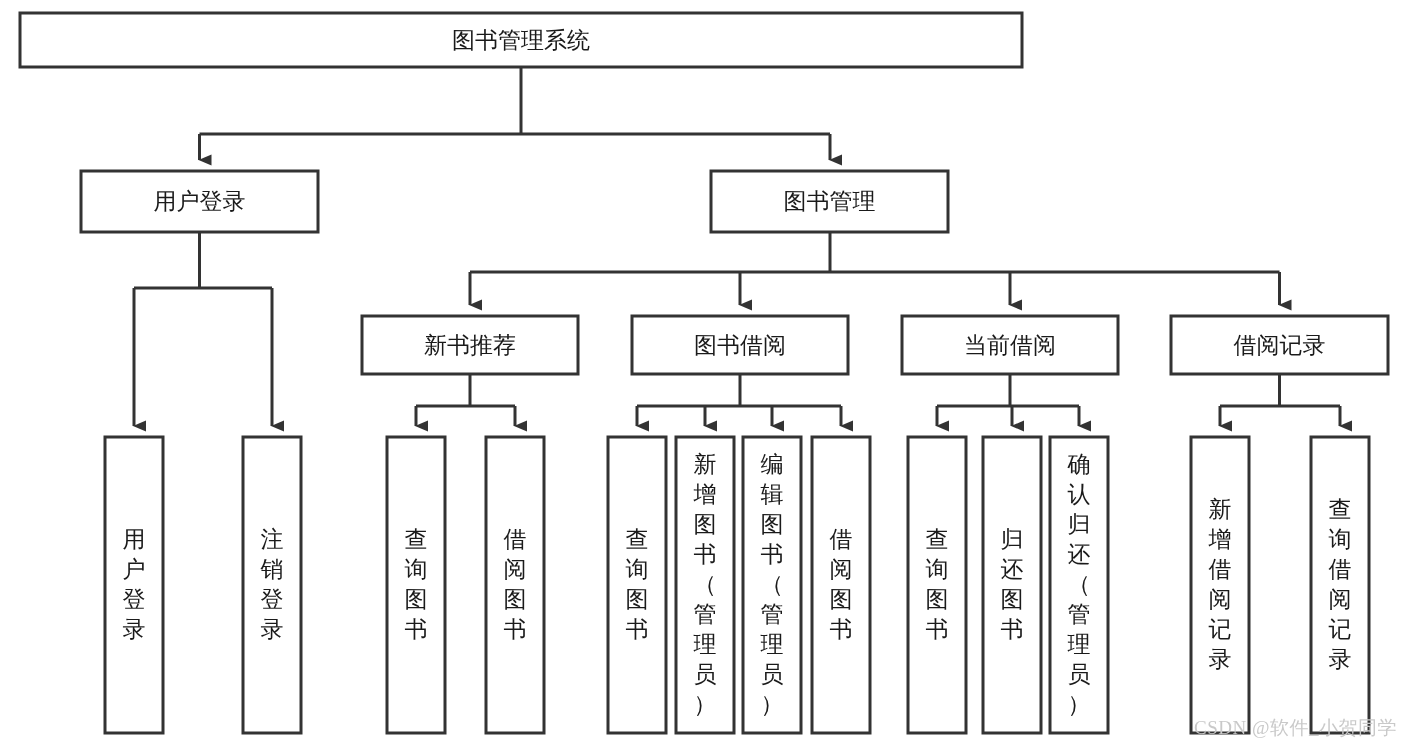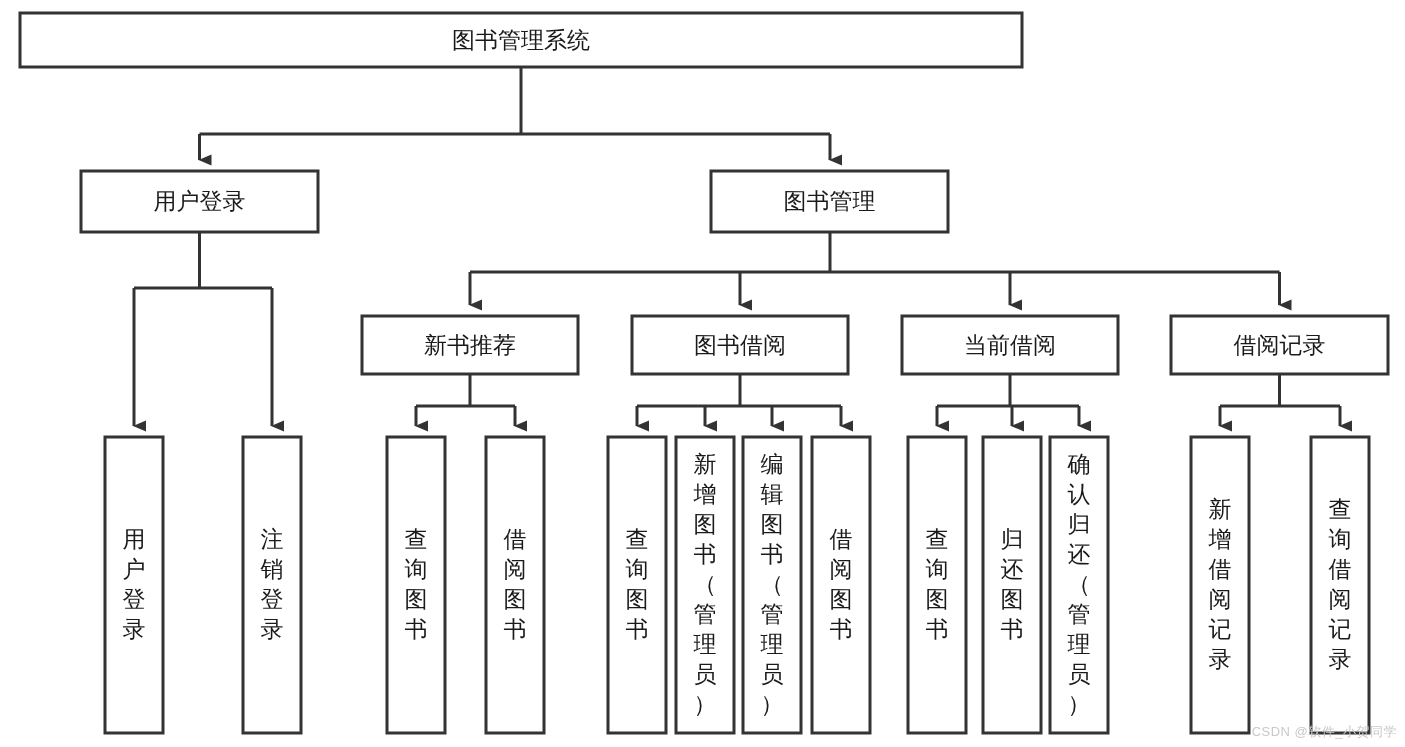--- a/index.html
+++ b/index.html
@@ -43,22 +43,22 @@
     fill: none;
   }
   .arrow-head {
     fill: #333333;
     stroke: none;
   }
   .watermark {
     position: absolute;
     right: 8px;
     bottom: 6px;
-    font-family: Liberation Sans, sans-serif;
-    font-size: 13px;
+    font-family: Liberation Serif, serif;
+    font-size: 19px;
     color: #c9c9c9;
     white-space: nowrap;
     letter-spacing: 0.5px;
     user-select: none;
   }
 </style>
 </head>
 <body>
 
 <svg id="diagram" viewBox="0 0 1405 747" xmlns="http://www.w3.org/2000/svg">

